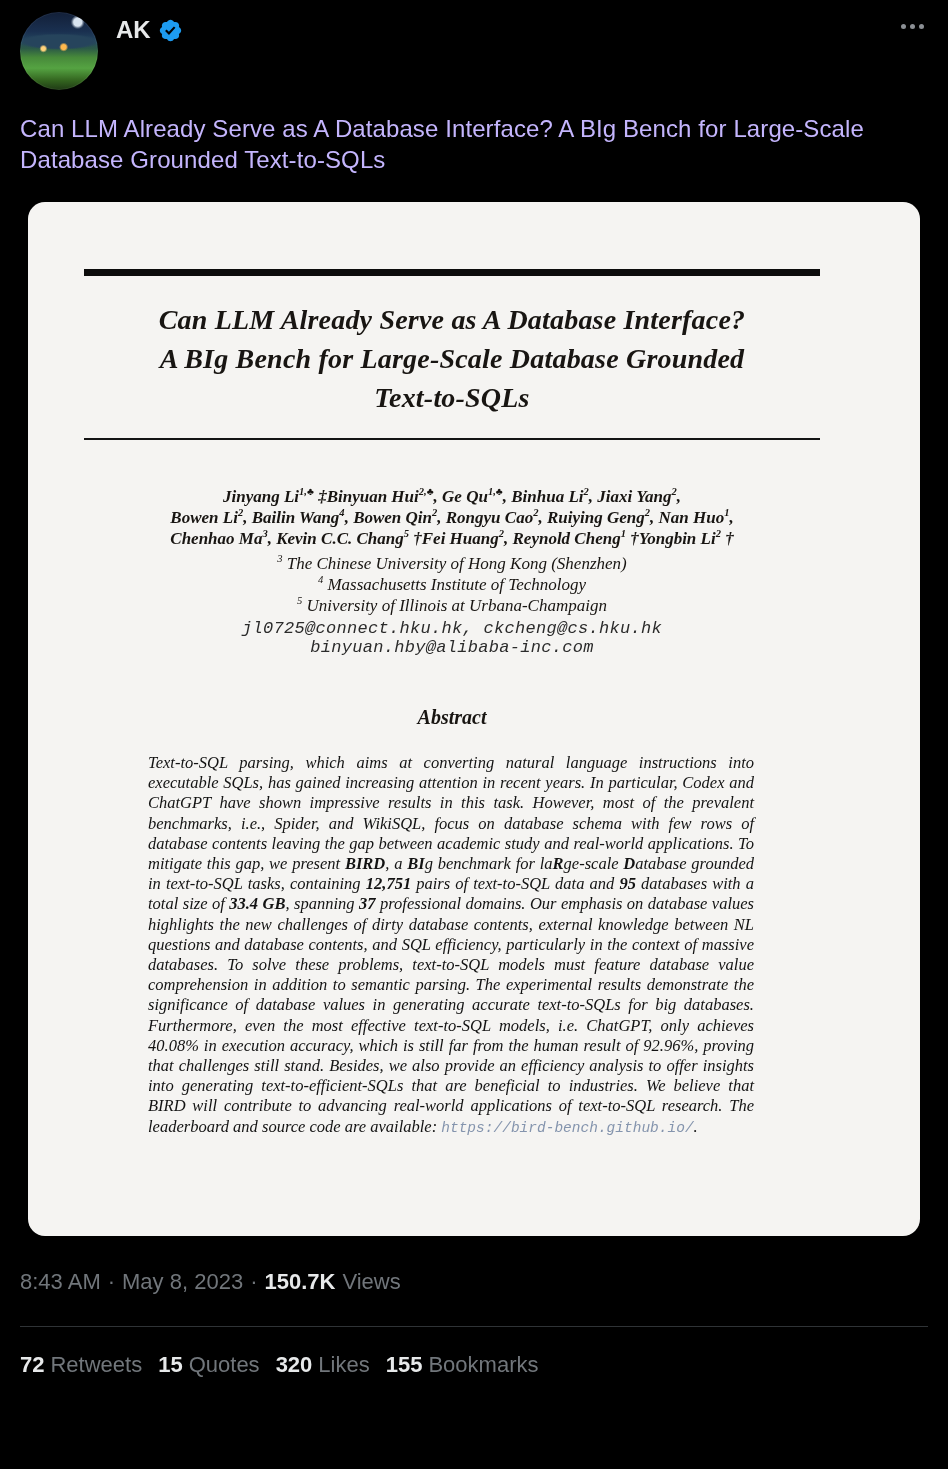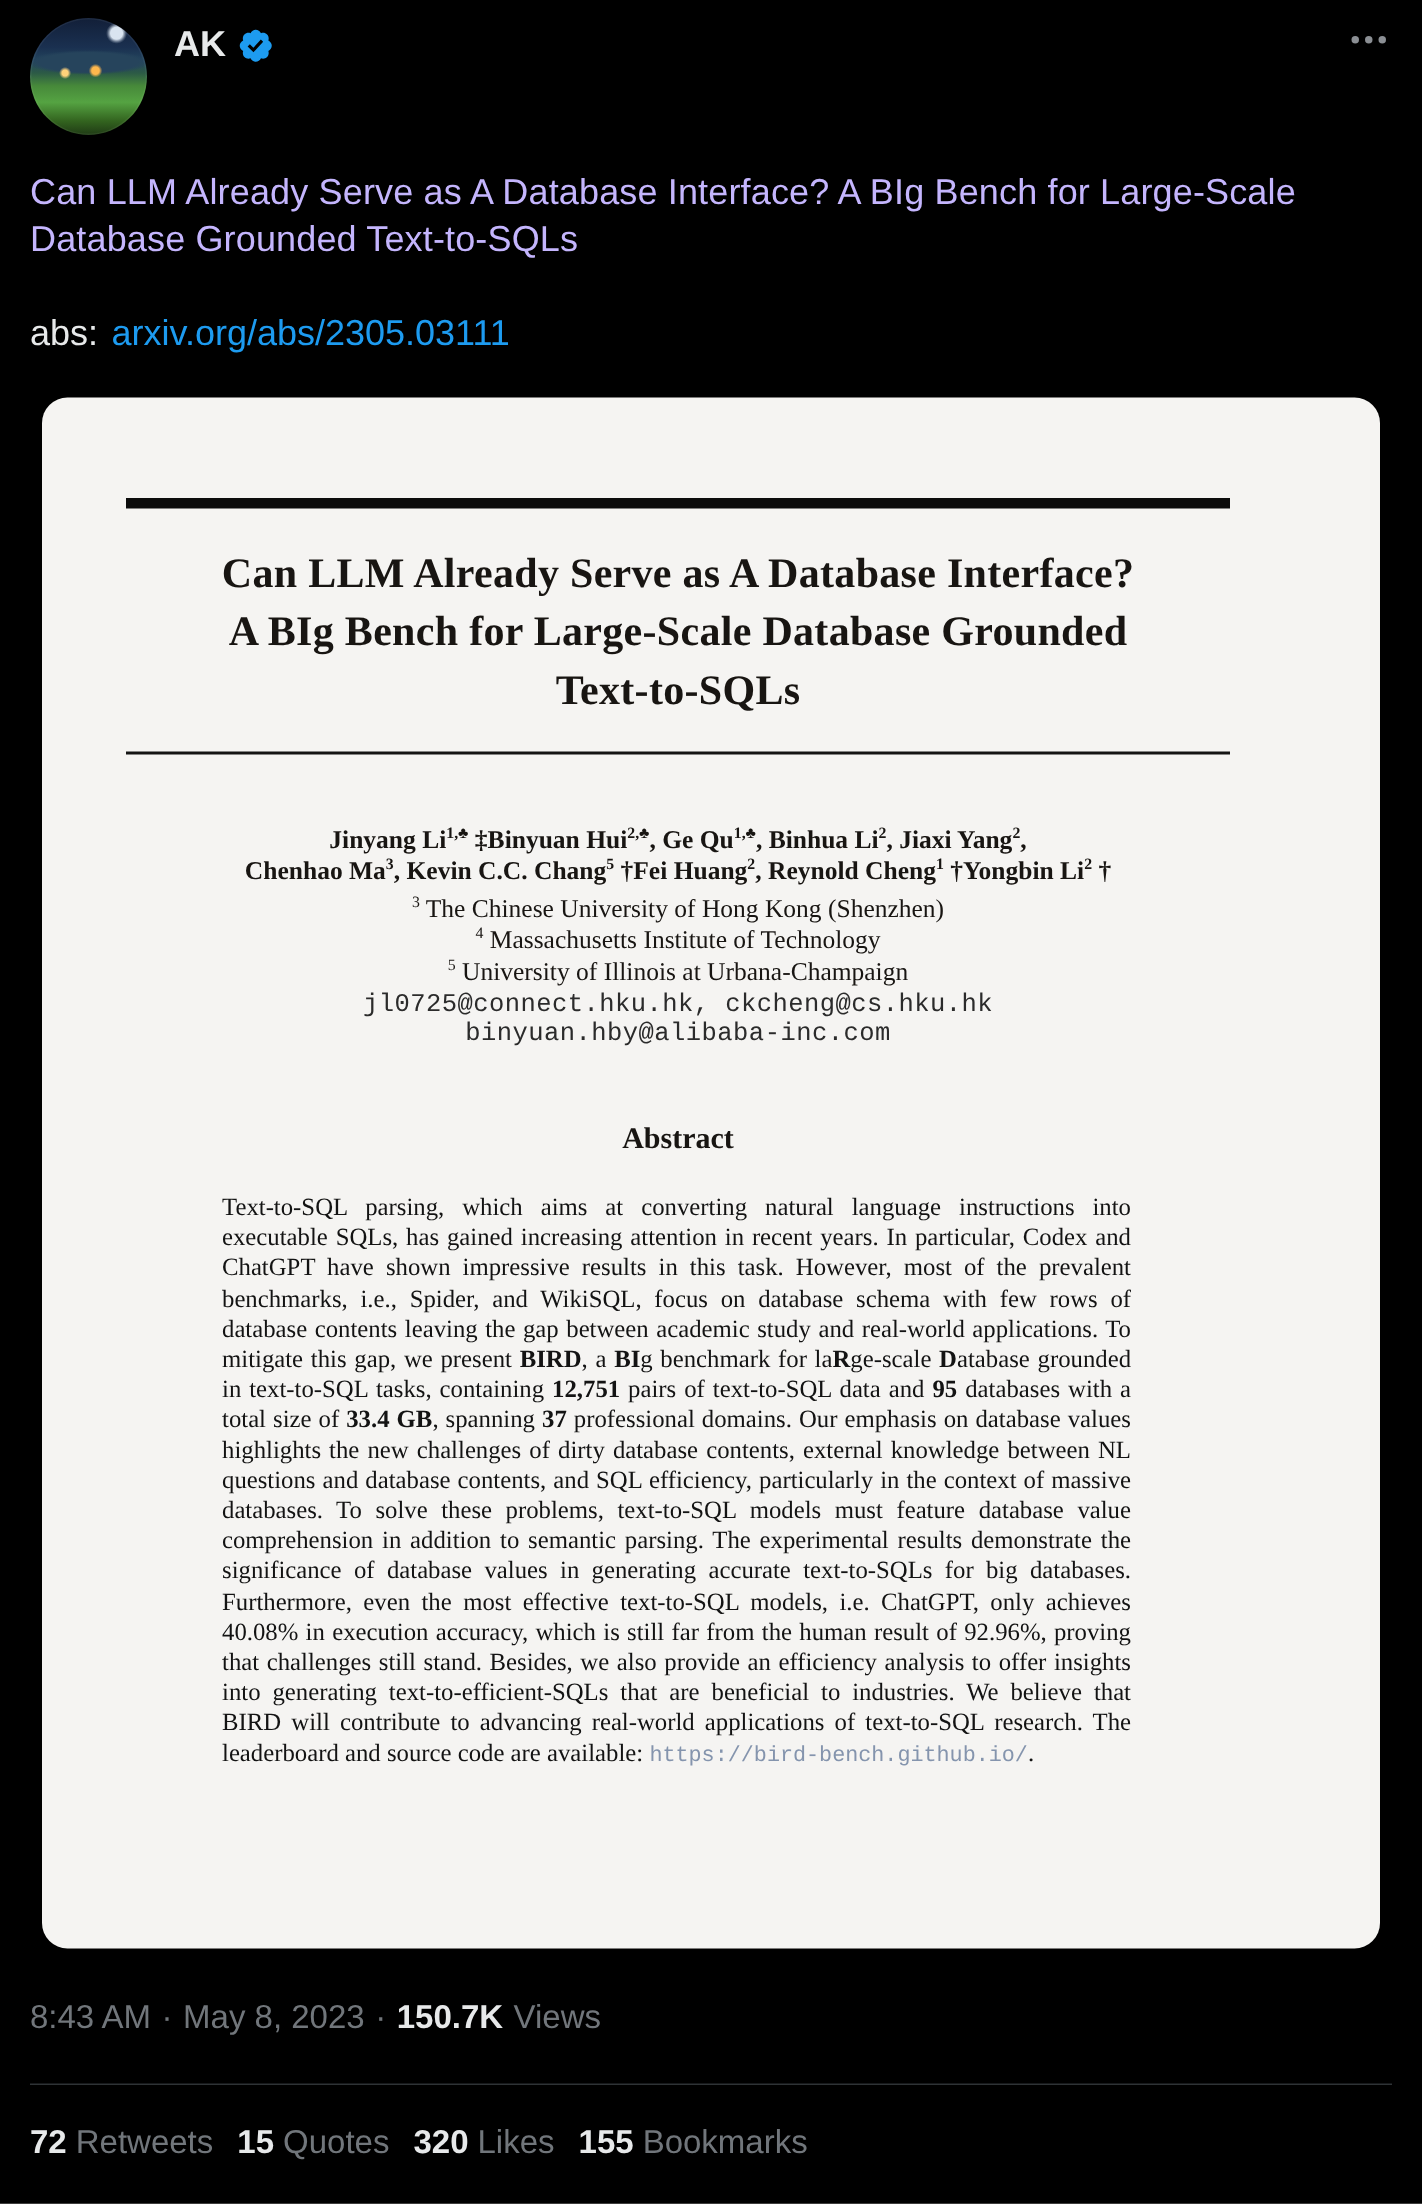--- a/index.html
+++ b/index.html
@@ -35,20 +35,21 @@
   }
   .link-line { padding:0 20px; margin-top:33px; font-size:24px; line-height:30px; }
   .link-prefix { color:#e7e9ea; margin-right:9px; }
   .arxiv-link { color:#1d9bf0; text-decoration:none; cursor:pointer; }
 
   
   .card {
     margin:27px 28px 0 28px; width:892px; height:1034px;
     background:#f5f4f2; border-radius:17px; overflow:hidden; cursor:pointer;
     box-shadow: inset 0 0 0 1px rgba(255,255,255,.04);
+    font-style: italic;
   }
   .page { margin-left:56px; width:736px; color:#181512;
           font-family:"Liberation Serif", serif; }
   .rule-thick { margin-top:67px; height:7px; background:#0c0c0c; }
   .p-title { margin-top:24px; text-align:center; font-weight:700;
              font-size:28px; line-height:39px; letter-spacing:.2px; }
   .rule-thin { margin-top:21px; height:2px; background:#141414; }
 
   .authors { margin-top:46px; text-align:center; font-weight:700;
              font-size:17px; line-height:21px; }
@@ -96,36 +97,34 @@
     </div>
     <div class="more" aria-label="More">
       <i></i>
         <i></i>
         <i></i>
     </div>
   </div>
 
   <div class="tweet-text">Can LLM Already Serve as A Database Interface? A BIg Bench for Large-Scale Database Grounded Text-to-SQLs</div>
 
-  <div class="link-line">
-    <span class="link-prefix">abs:</span><a class="arxiv-link" href="#">arxiv.org/abs/2305.03111</a>
-  </div>
 
   <div class="card">
     <div class="page">
       <div class="rule-thick"></div>
       <div class="p-title">
         <div>Can LLM Already Serve as A Database Interface?</div>
         <div>A BIg Bench for Large-Scale Database Grounded</div>
         <div>Text-to-SQLs</div>
       </div>
       <div class="rule-thin"></div>
 
       <div class="authors">
         <div>Jinyang Li<sup>1,♣</sup> ‡Binyuan Hui<sup>2,♣</sup>, Ge Qu<sup>1,♣</sup>, Binhua Li<sup>2</sup>, Jiaxi Yang<sup>2</sup>,</div>
+        <div>Bowen Li<sup>2</sup>, Bailin Wang<sup>4</sup>, Bowen Qin<sup>2</sup>, Rongyu Cao<sup>2</sup>, Ruiying Geng<sup>2</sup>, Nan Huo<sup>1</sup>,</div>
         <div>Chenhao Ma<sup>3</sup>, Kevin C.C. Chang<sup>5</sup> †Fei Huang<sup>2</sup>, Reynold Cheng<sup>1</sup> †Yongbin Li<sup>2</sup> †</div>
       </div>
       <div class="affils">
         <div><sup>3</sup> The Chinese University of Hong Kong (Shenzhen)</div>
         <div><sup>4</sup> Massachusetts Institute of Technology</div>
         <div><sup>5</sup> University of Illinois at Urbana-Champaign</div>
       </div>
       <div class="emails">
         <div>jl0725@connect.hku.hk, ckcheng@cs.hku.hk</div>
         <div>binyuan.hby@alibaba-inc.com</div>

